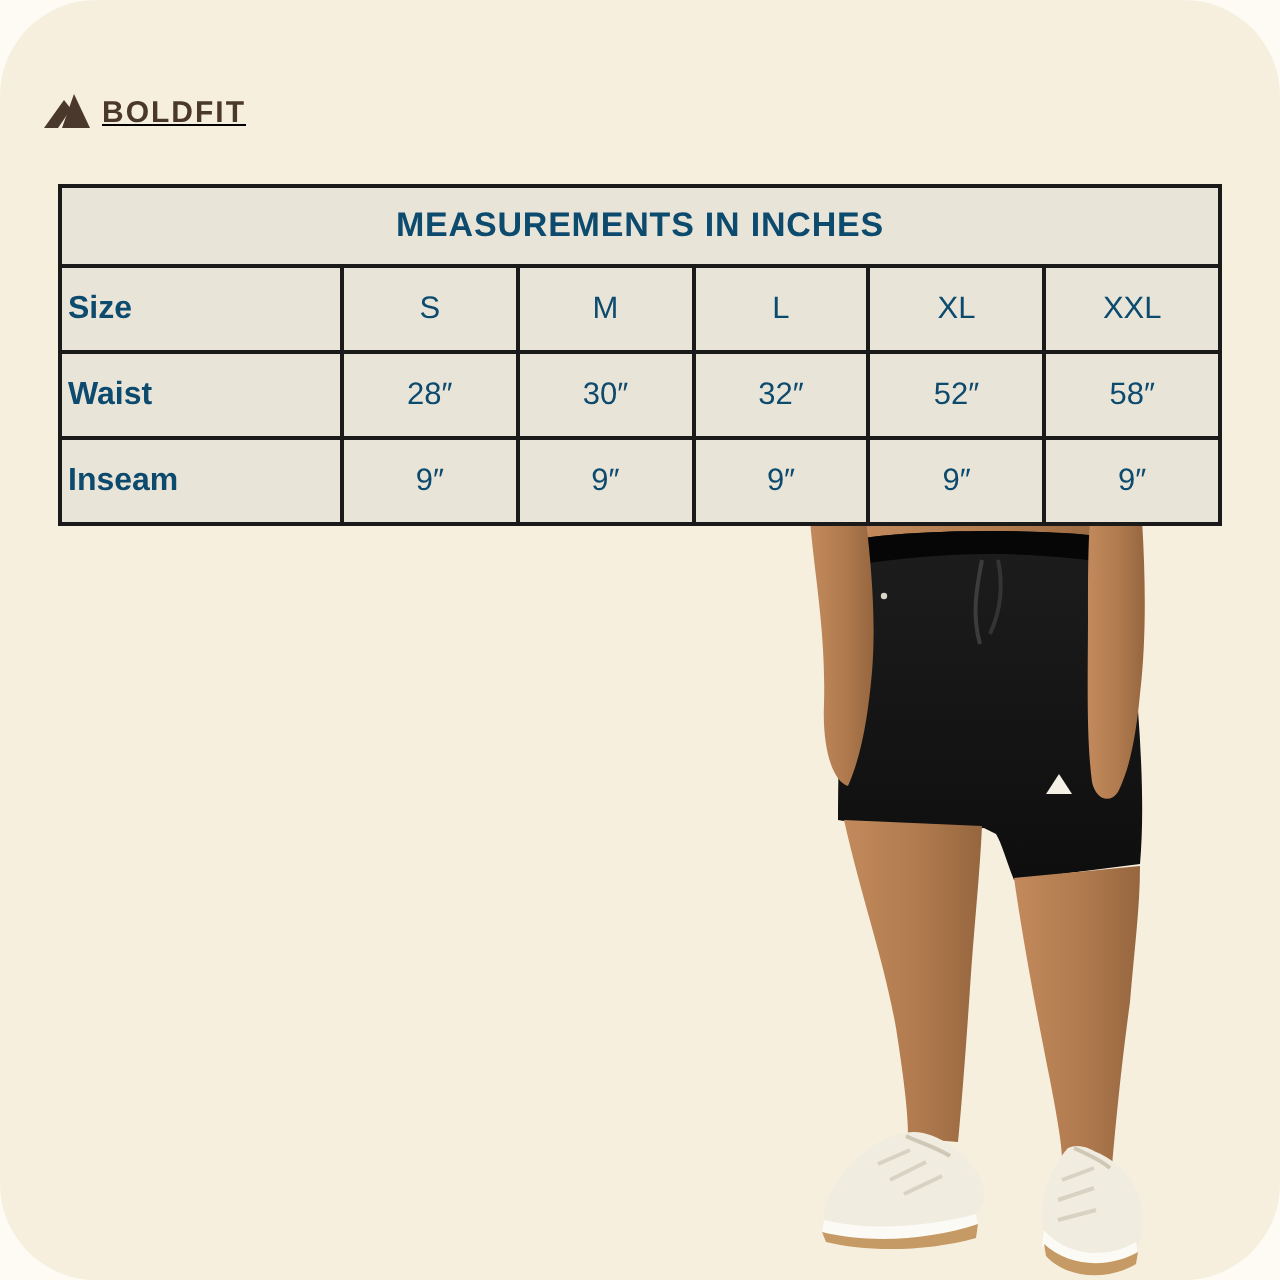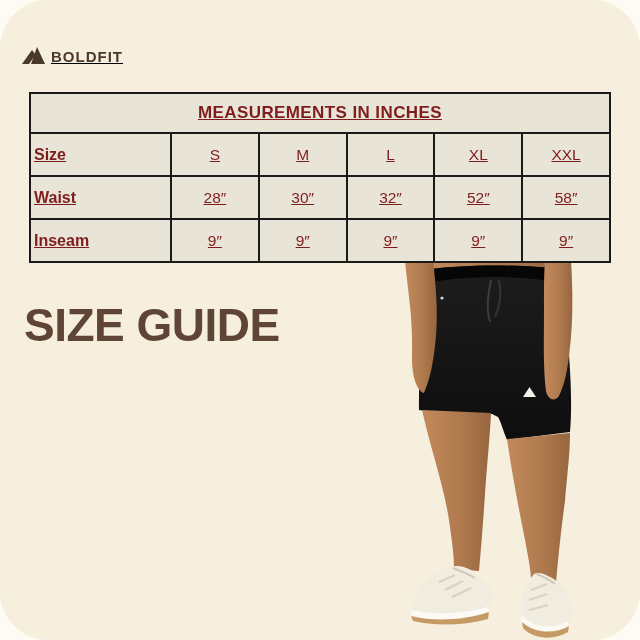--- a/index.html
+++ b/index.html
@@ -19,21 +19,21 @@
   
   .logo{position:absolute;left:22px;top:47px;display:flex;align-items:center;gap:5px;text-decoration:underline;}
   .logo svg{display:block;}
   .logo .word{
     font-size:15px;font-weight:bold;letter-spacing:1px;color:var(--brand);
   }
   
   .size-table-wrap{position:absolute;left:29px;top:92px;width:582px;}
   table.size-table{
     width:100%;border-collapse:collapse;background:var(--table_bg);
-    table-layout:fixed;color:#7f1d1d;text-decoration:underline;
+    table-layout:fixed;color:#0c4a6e;
   }
   table.size-table td,table.size-table th{
     border:2px solid var(--ink);vertical-align:middle;padding:0;
   }
   .size-table .title-cell{
     height:38px;text-align:center;font-weight:bold;font-size:17px;letter-spacing:.4px;
   }
   .size-table .label-cell{
     height:41px;text-align:left;padding-left:3px;font-weight:bold;font-size:16px;
   }
@@ -152,16 +152,15 @@
           <td class="data-cell">9″</td>
           <td class="data-cell">9″</td>
           <td class="data-cell">9″</td>
           <td class="data-cell">9″</td>
         </tr>
       </tbody>
     </table>
   </div>
 
   <div class="headline">
-    <div>SIZE GUIDE</div>
   </div>
 
 </div>
 
 </body></html>

